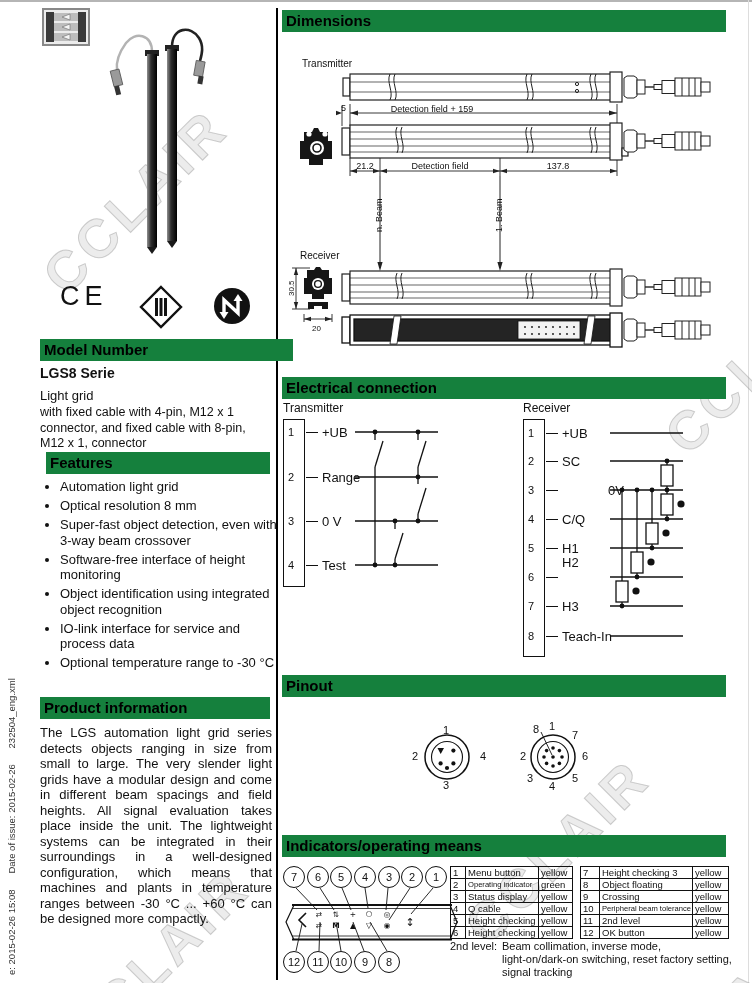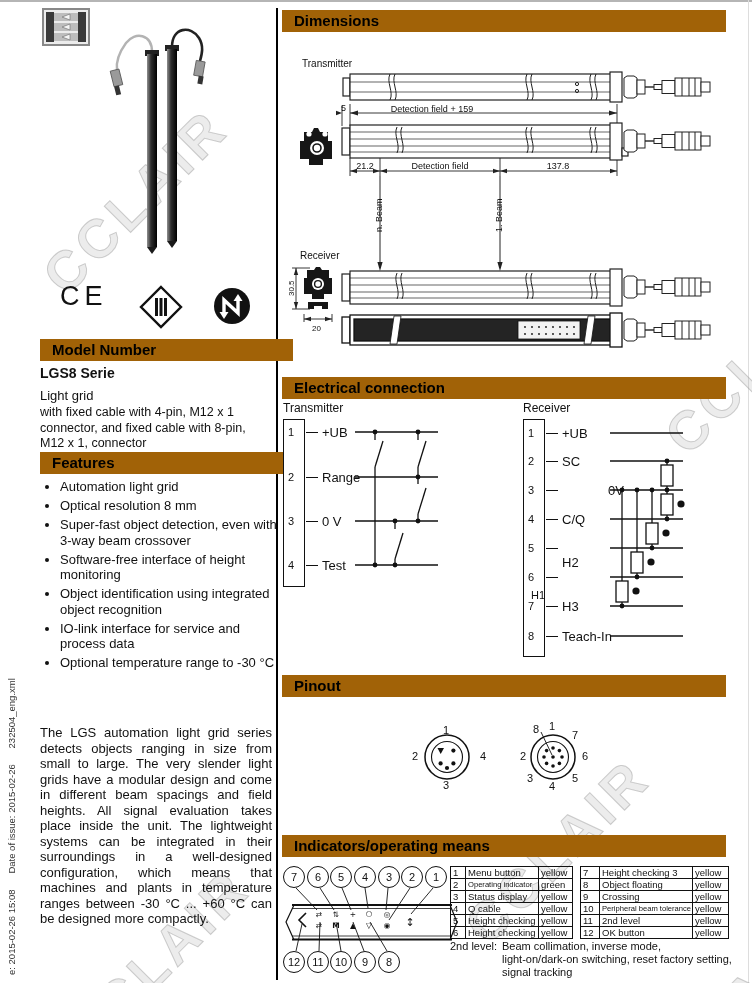--- a/index.html
+++ b/index.html
@@ -1,20 +1,20 @@
 <!DOCTYPE html>
 <html><head>
 <meta charset="utf-8">
 <style>
   html,body{margin:0;padding:0;background:#fff;}
   #page{position:relative;width:752px;height:983px;background:#fff;overflow:hidden;
         font-family:"Liberation Sans","DejaVu Sans",sans-serif;color:#111;}
   .abs{position:absolute;}
-  .hd{position:absolute;height:22px;background:#a16207;color:#000;
-      font-weight:bold;font-size:15px;line-height:22px;padding-left:12px;
+  .hd{position:absolute;height:22px;background:#15803d;color:#000;
+      font-weight:bold;font-size:15px;line-height:22px;padding-left:4px;
       box-sizing:border-box;white-space:nowrap;}
   .txt{position:absolute;font-size:13px;line-height:15.5px;}
   .b{font-weight:bold;}
   .small{font-size:10px;line-height:12px;}
   .dim{position:absolute;font-size:9px;line-height:10px;white-space:nowrap;}
   .rot{transform:rotate(-90deg);transform-origin:left top;white-space:nowrap;}
   ul.features{margin:0;padding-left:17px;}
   ul.features li{margin-bottom:3.5px;font-size:13px;line-height:15.5px;}
   .just{text-align:justify;}
   .wm{position:absolute;font-weight:bold;font-size:54px;letter-spacing:5px;
@@ -97,31 +97,32 @@
     <path d="M12,27 L12,14 L26,27 L26,15" fill="none" stroke="#fff" stroke-width="3.4"></path>
     <polygon points="21.5,15 30.5,15 26,8" fill="#fff"></polygon>
     <polygon points="7.5,26 16.5,26 12,33" fill="#fff"></polygon>
   </svg>
 
   <div class="hd" style="left:40px;top:339px;width:253px;">Model Number</div>
   <div class="txt b" style="left:40px;top:366px;font-size:14px;">LGS8 Serie</div>
   <div class="txt" style="left:40px;top:388px;">Light grid</div>
   <div class="txt" style="left:40px;top:405px;width:230px;font-size:12.5px;">with fixed cable with 4-pin, M12  x 1 connector, and fixed cable with 8-pin, M12 x 1, connector</div>
 
-  <div class="hd" style="left:40px;top:452px;width:262px;">Features</div>
+  <div class="hd" style="left:46px;top:452px;width:224px;">Features</div>
   <ul class="features abs" id="features-list" style="left:43px;top:479px;width:228px;">
       <li>Automation light grid</li>
       <li>Optical resolution 8 mm</li>
       <li>Super-fast object detection, even with 3-way beam crossover</li>
       <li>Software-free interface of height monitoring</li>
       <li>Object identification using integrated object recognition</li>
       <li>IO-link interface for service and process data</li>
       <li>Optional temperature range to -30 °C</li>
     </ul>
 
+  <div class="hd" style="left:40px;top:697px;width:230px;">Product information</div>
   <div class="txt just" style="left:40px;top:725px;width:232px;">The LGS automation light grid series detects objects ranging in size from small to large. The very slender light grids have a modular design and come in different beam spacings and field heights. All signal evaluation takes place inside the unit. The lightweight systems can be integrated in their surroundings in a well-designed configuration, which means that machines and plants in temperature ranges between -30 °C ... +60 °C can be designed more compactly.</div>
 
   <div class="hd" style="left:282px;top:10px;width:444px;">Dimensions</div>
   <div class="abs small" style="left:302px;top:58px;">Transmitter</div>
   <div class="abs small" style="left:300px;top:250px;">Receiver</div>
 
   <svg style="left:280px;top:40px;" width="472" height="330" viewBox="0 0 472 330">
     <defs>
       <g id="conn" stroke="#222" stroke-width="1" fill="#fff">
         <polygon points="0,-9 3,-11 10,-11 13,-9 13,9 10,11 3,11 0,9"></polygon>
@@ -544,21 +545,21 @@
     <div style="position: absolute; left: 546px; top: 461px; width: 12px; height: 1.3px; background: rgb(17, 17, 17);"></div>
     <div style="position: absolute; left: 562px; top: 454px; font-size: 13px; white-space: nowrap;">SC</div>
     <div style="position: absolute; left: 528px; top: 484px; font-size: 11px;">3</div>
     <div style="position: absolute; left: 546px; top: 490px; width: 12px; height: 1.3px; background: rgb(17, 17, 17);"></div>
     <div style="position: absolute; left: 562px; top: 483px; font-size: 13px; white-space: nowrap; margin-left: 46px;">0V</div>
     <div style="position: absolute; left: 528px; top: 513px; font-size: 11px;">4</div>
     <div style="position: absolute; left: 546px; top: 519px; width: 12px; height: 1.3px; background: rgb(17, 17, 17);"></div>
     <div style="position: absolute; left: 562px; top: 512px; font-size: 13px; white-space: nowrap;">C/Q</div>
     <div style="position: absolute; left: 528px; top: 542px; font-size: 11px;">5</div>
     <div style="position: absolute; left: 546px; top: 548px; width: 12px; height: 1.3px; background: rgb(17, 17, 17);"></div>
-    <div style="position: absolute; left: 531px; top: 541px; font-size: 11px; white-space: nowrap; margin-top: 48px;">H1</div>
+    <div style="position: absolute; left: 562px; top: 541px; font-size: 13px; white-space: nowrap;">H1</div>
     <div style="position: absolute; left: 528px; top: 571px; font-size: 11px;">6</div>
     <div style="position: absolute; left: 546px; top: 577px; width: 12px; height: 1.3px; background: rgb(17, 17, 17);"></div>
     <div style="position: absolute; left: 562px; top: 555px; font-size: 13px; white-space: nowrap;">H2</div>
     <div style="position: absolute; left: 528px; top: 600px; font-size: 11px;">7</div>
     <div style="position: absolute; left: 546px; top: 606px; width: 12px; height: 1.3px; background: rgb(17, 17, 17);"></div>
     <div style="position: absolute; left: 562px; top: 599px; font-size: 13px; white-space: nowrap;">H3</div>
     <div style="position: absolute; left: 528px; top: 630px; font-size: 11px;">8</div>
     <div style="position: absolute; left: 546px; top: 636px; width: 12px; height: 1.3px; background: rgb(17, 17, 17);"></div>
     <div style="position: absolute; left: 562px; top: 629px; font-size: 13px; white-space: nowrap;">Teach-In</div>
     <div style="position: absolute; left: 443px; top: 724px; font-size: 11px;">1</div>

